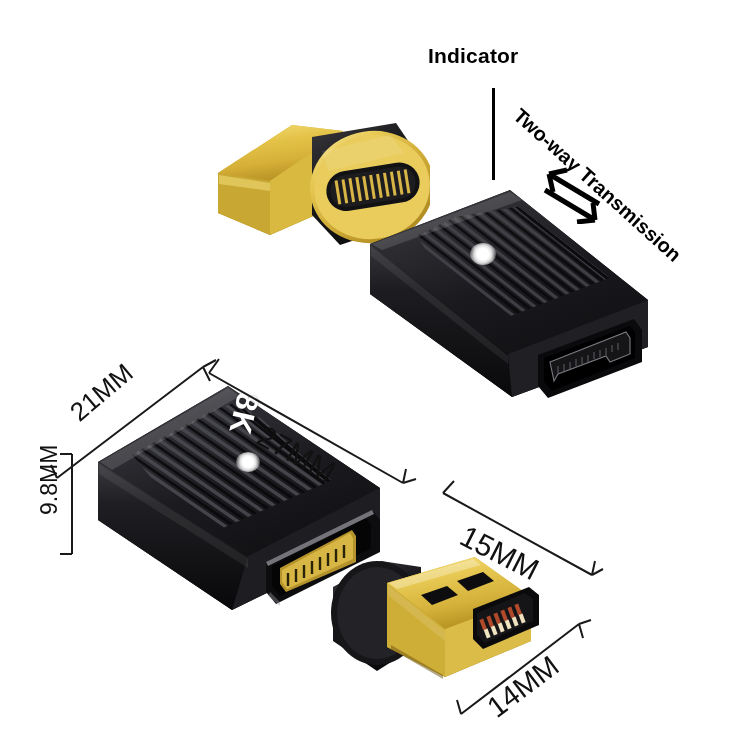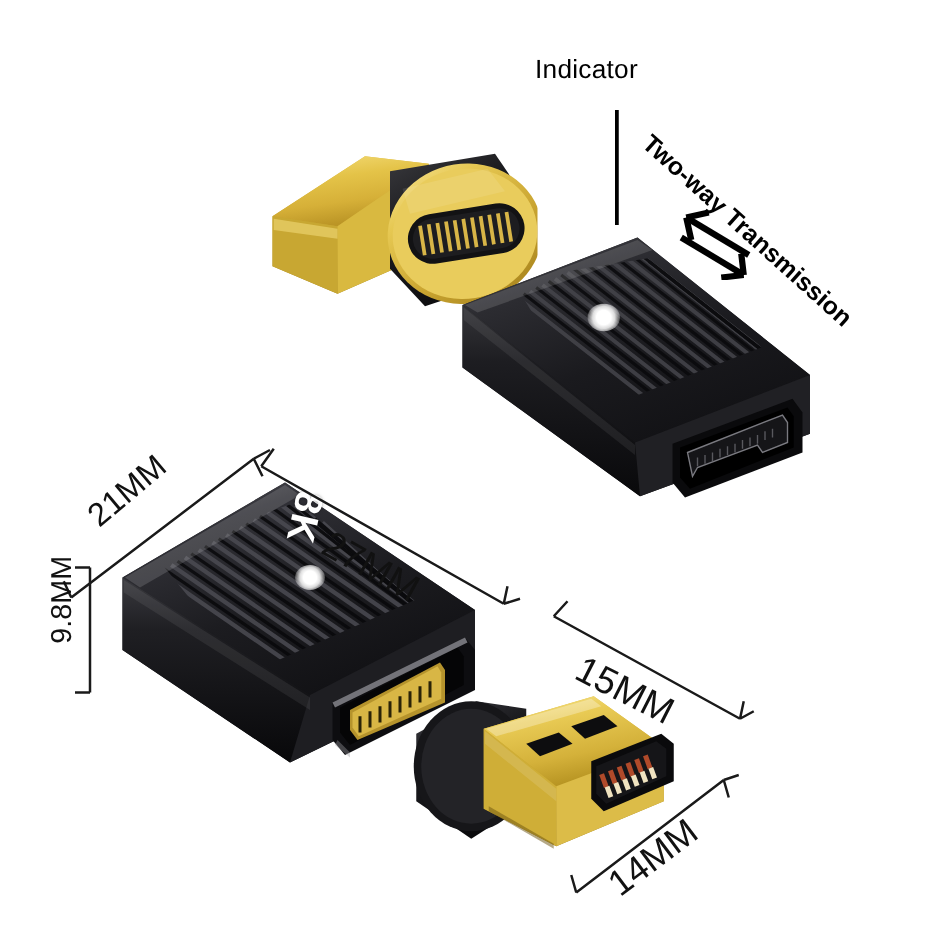--- a/index.html
+++ b/index.html
@@ -14,21 +14,21 @@
     background: #ffffff;
     overflow: hidden;
     font-family: "Liberation Sans", sans-serif;
   }
 
   
   .anno {
     position: absolute;
     color: #000000;
     white-space: nowrap;
-    font-weight: 400;
+    font-weight: 700;
   }
   #indicator-label {
     left: 428px;
     top: 44px;
     font-size: 21px;
     letter-spacing: 0.2px;
   }
   #indicator-leader {
     position: absolute;
     left: 492px;

